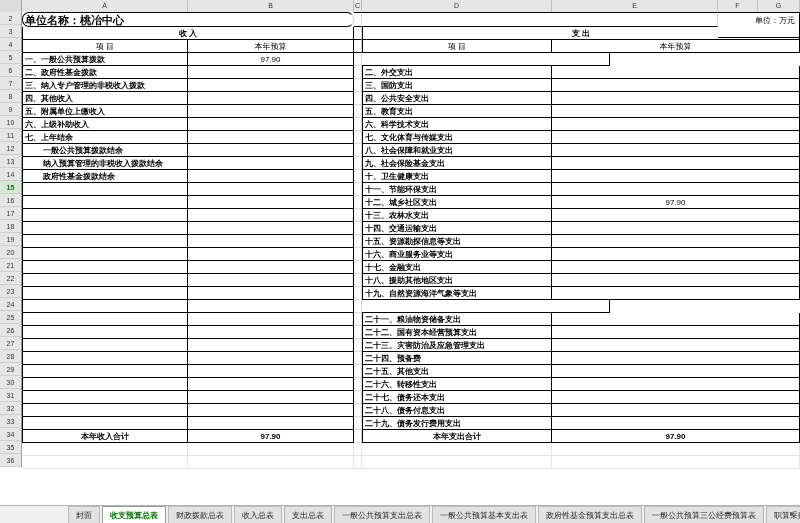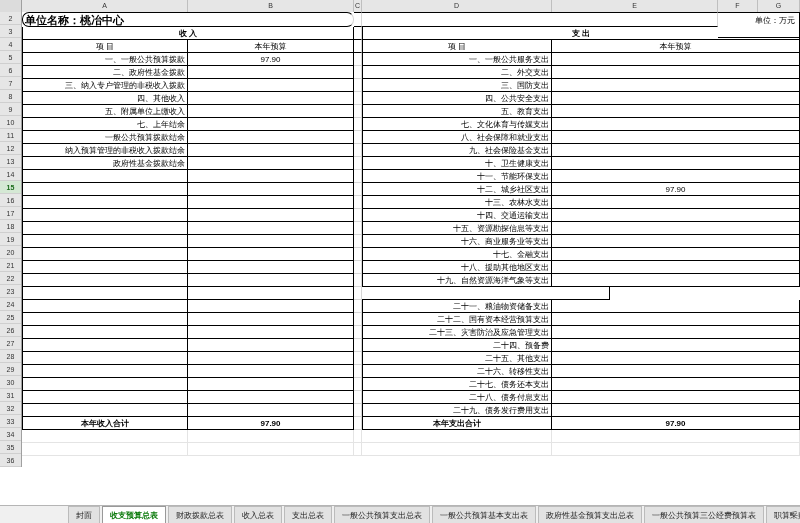--- a/index.html
+++ b/index.html
@@ -85,21 +85,21 @@
     border-right: 1px solid #d6d6d6;
     border-bottom: 1px solid #d6d6d6;
   }
   .cell.blank { border-right: 1px solid #e4e4e4; border-bottom: 1px solid #e4e4e4; }
   .b-left   { border-left: 1px solid #000; }
   .b-right  { border-right: 1px solid #000; }
   .b-top    { border-top: 1px solid #000; }
   .b-bottom { border-bottom: 1px solid #000; }
   .c-center { text-align: center; }
   .c-right  { text-align: right; padding-right: 4px; }
-  .c-left   { text-align: right; }
+  .c-left   { text-align: left; font-weight: bold; }
   .bold { font-weight: bold; }
   .indent1 { padding-left: 20px; }
 
   
   .w-a { width: 166px; }
   .w-b { width: 166px; }
   .w-c { width: 8px; }
   .w-d { width: 190px; }
   .w-e { width: 166px; }
   .w-f { width: 40px; }
@@ -221,21 +221,20 @@
         <div class="cell w-a b-left b-bottom b-right c-center">项        目</div>
         <div class="cell w-b b-bottom b-right c-center">本年预算</div>
         <div class="cell w-c b-bottom"></div>
         <div class="cell w-d b-left b-bottom b-right c-center">项        目</div>
         <div class="cell w-e b-bottom b-right c-center" style="width: 248px;">本年预算</div>
       </div>
       <div class="gridrow">
         <div class="cell w-a b-left b-bottom b-right c-left">一、一般公共预算拨款</div>
         <div class="cell w-b b-bottom b-right c-center">97.90</div>
         <div class="cell w-c"></div>
-        <div class="cell w-d b-left b-bottom b-right c-left">一、一般公共服务支出</div>
         <div class="cell w-e b-bottom b-right c-center" style="width: 248px;"></div>
       </div>
       <div class="gridrow">
         <div class="cell w-a b-left b-bottom b-right c-left">二、政府性基金拨款</div>
         <div class="cell w-b b-bottom b-right c-center"></div>
         <div class="cell w-c"></div>
         <div class="cell w-d b-left b-bottom b-right c-left">二、外交支出</div>
         <div class="cell w-e b-bottom b-right c-center" style="width: 248px;"></div>
       </div>
       <div class="gridrow">
@@ -250,20 +249,27 @@
         <div class="cell w-b b-bottom b-right c-center"></div>
         <div class="cell w-c"></div>
         <div class="cell w-d b-left b-bottom b-right c-left">四、公共安全支出</div>
         <div class="cell w-e b-bottom b-right c-center" style="width: 248px;"></div>
       </div>
       <div class="gridrow">
         <div class="cell w-a b-left b-bottom b-right c-left">五、附属单位上缴收入</div>
         <div class="cell w-b b-bottom b-right c-center"></div>
         <div class="cell w-c"></div>
         <div class="cell w-d b-left b-bottom b-right c-left">五、教育支出</div>
+        <div class="cell w-e b-bottom b-right c-center" style="width: 248px;"></div>
+      </div>
+      <div class="gridrow">
+        <div class="cell w-a b-left b-bottom b-right c-left">六、上级补助收入</div>
+        <div class="cell w-b b-bottom b-right c-center"></div>
+        <div class="cell w-c"></div>
+        <div class="cell w-d b-left b-bottom b-right c-left">六、科学技术支出</div>
         <div class="cell w-e b-bottom b-right c-center" style="width: 248px;"></div>
       </div>
       <div class="gridrow">
         <div class="cell w-a b-left b-bottom b-right c-left">七、上年结余</div>
         <div class="cell w-b b-bottom b-right c-center"></div>
         <div class="cell w-c"></div>
         <div class="cell w-d b-left b-bottom b-right c-left">七、文化体育与传媒支出</div>
         <div class="cell w-e b-bottom b-right c-center" style="width: 248px;"></div>
       </div>
       <div class="gridrow">

